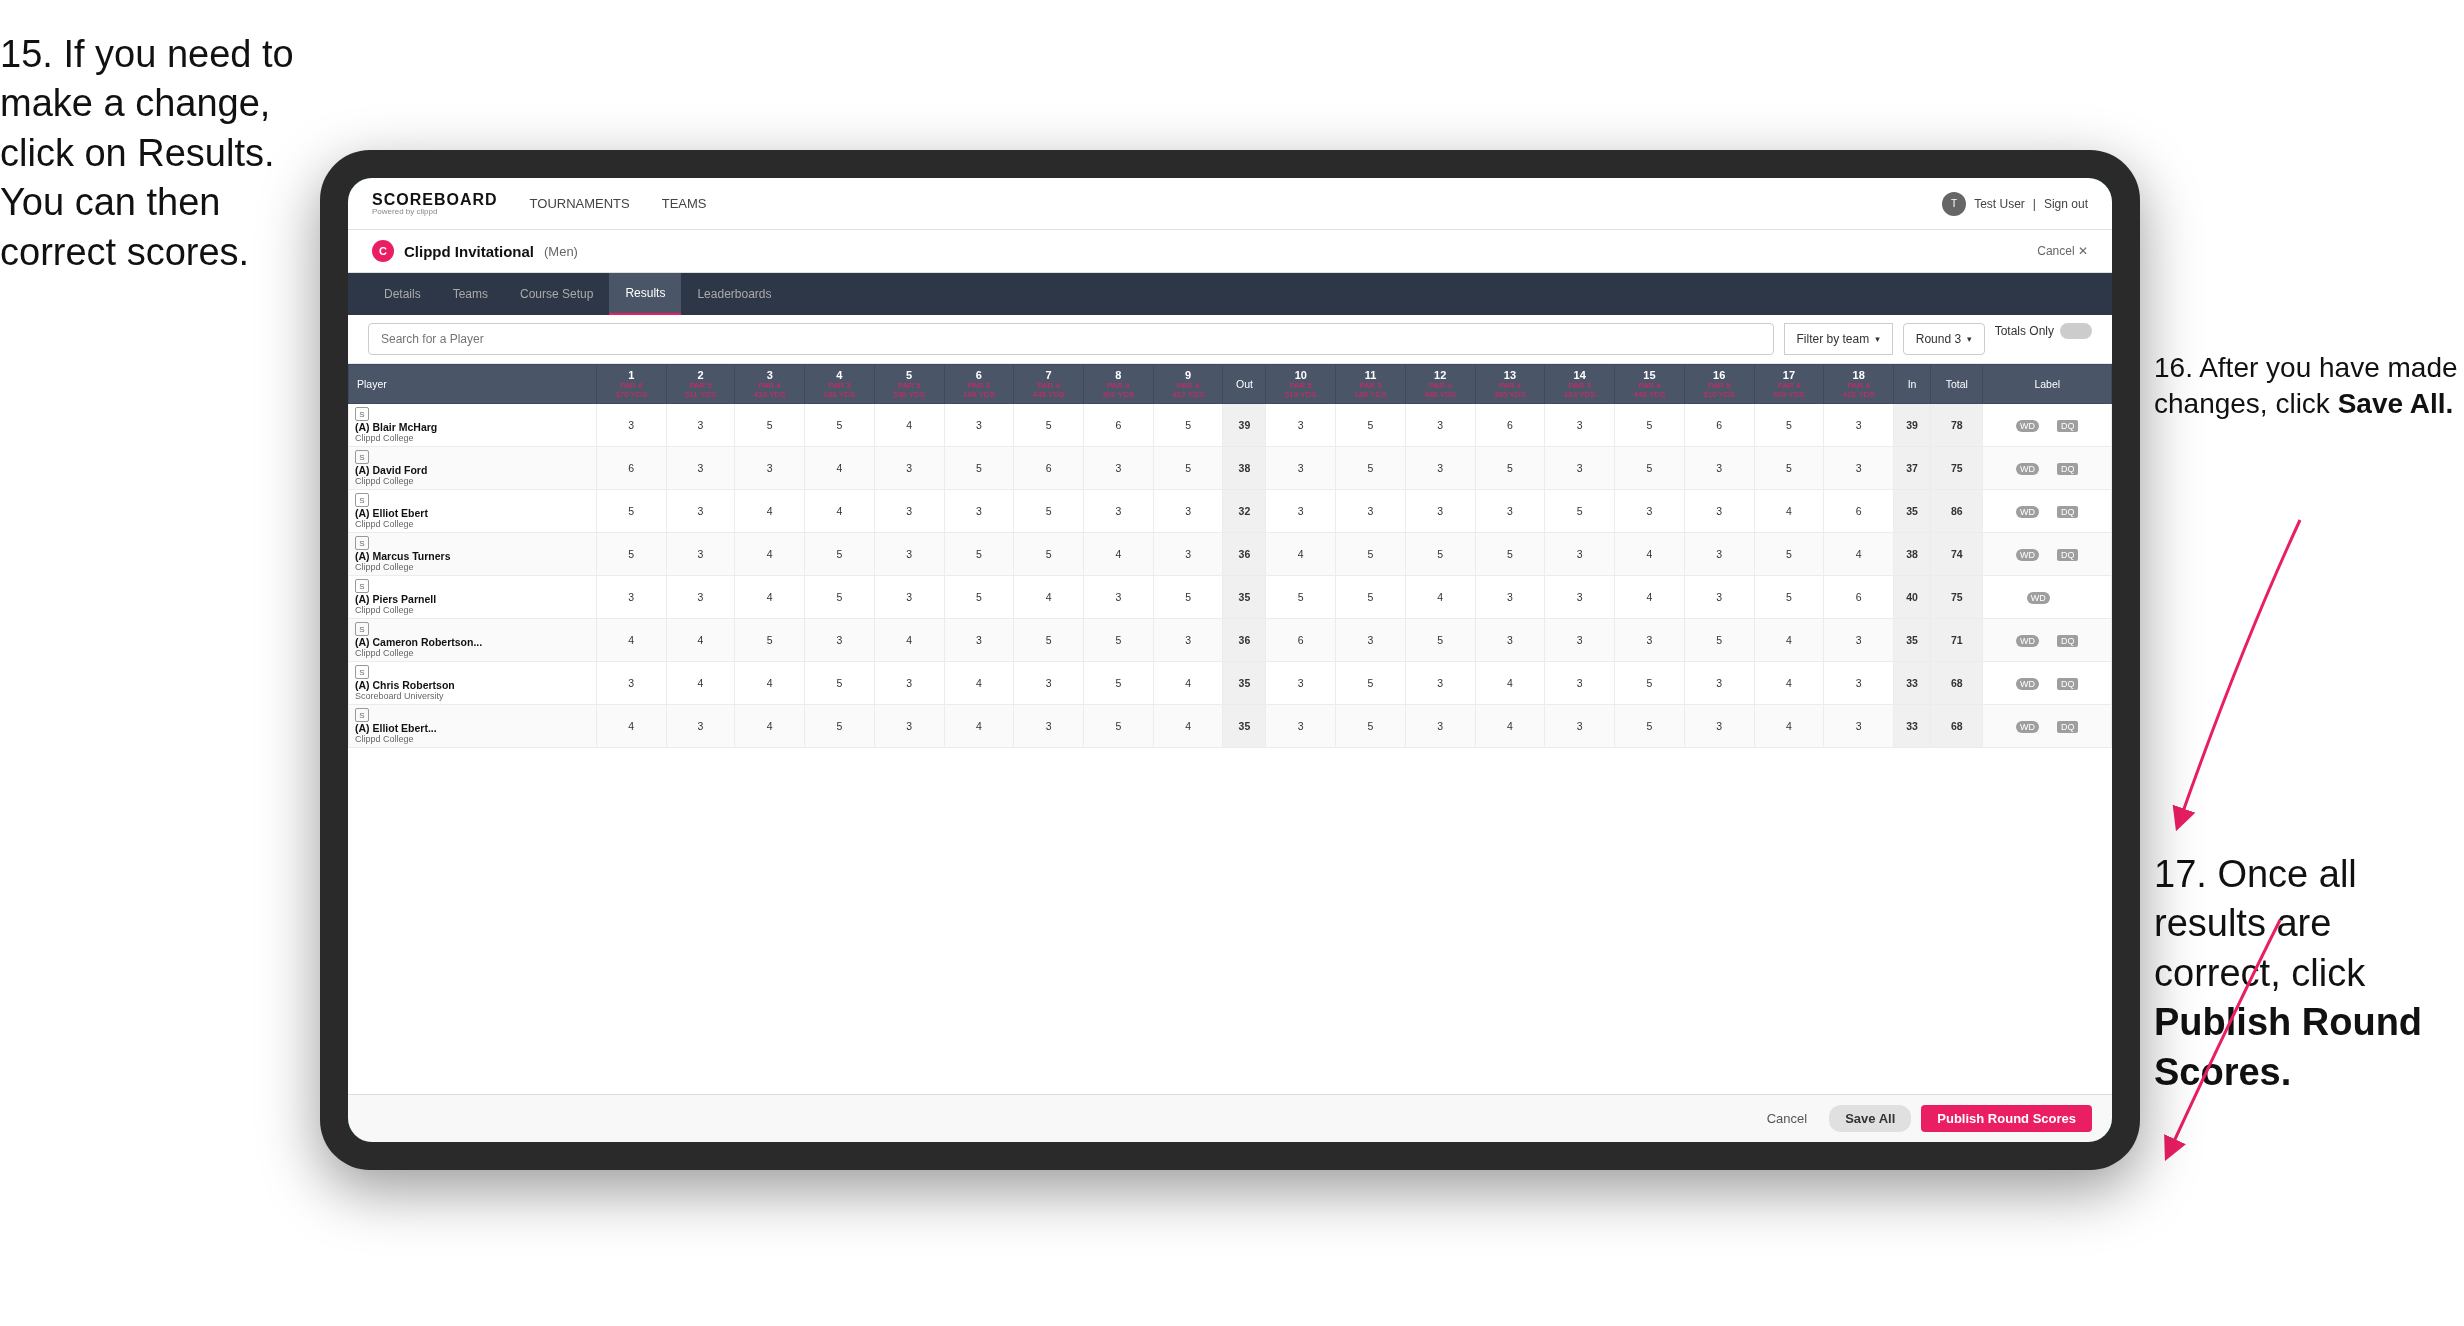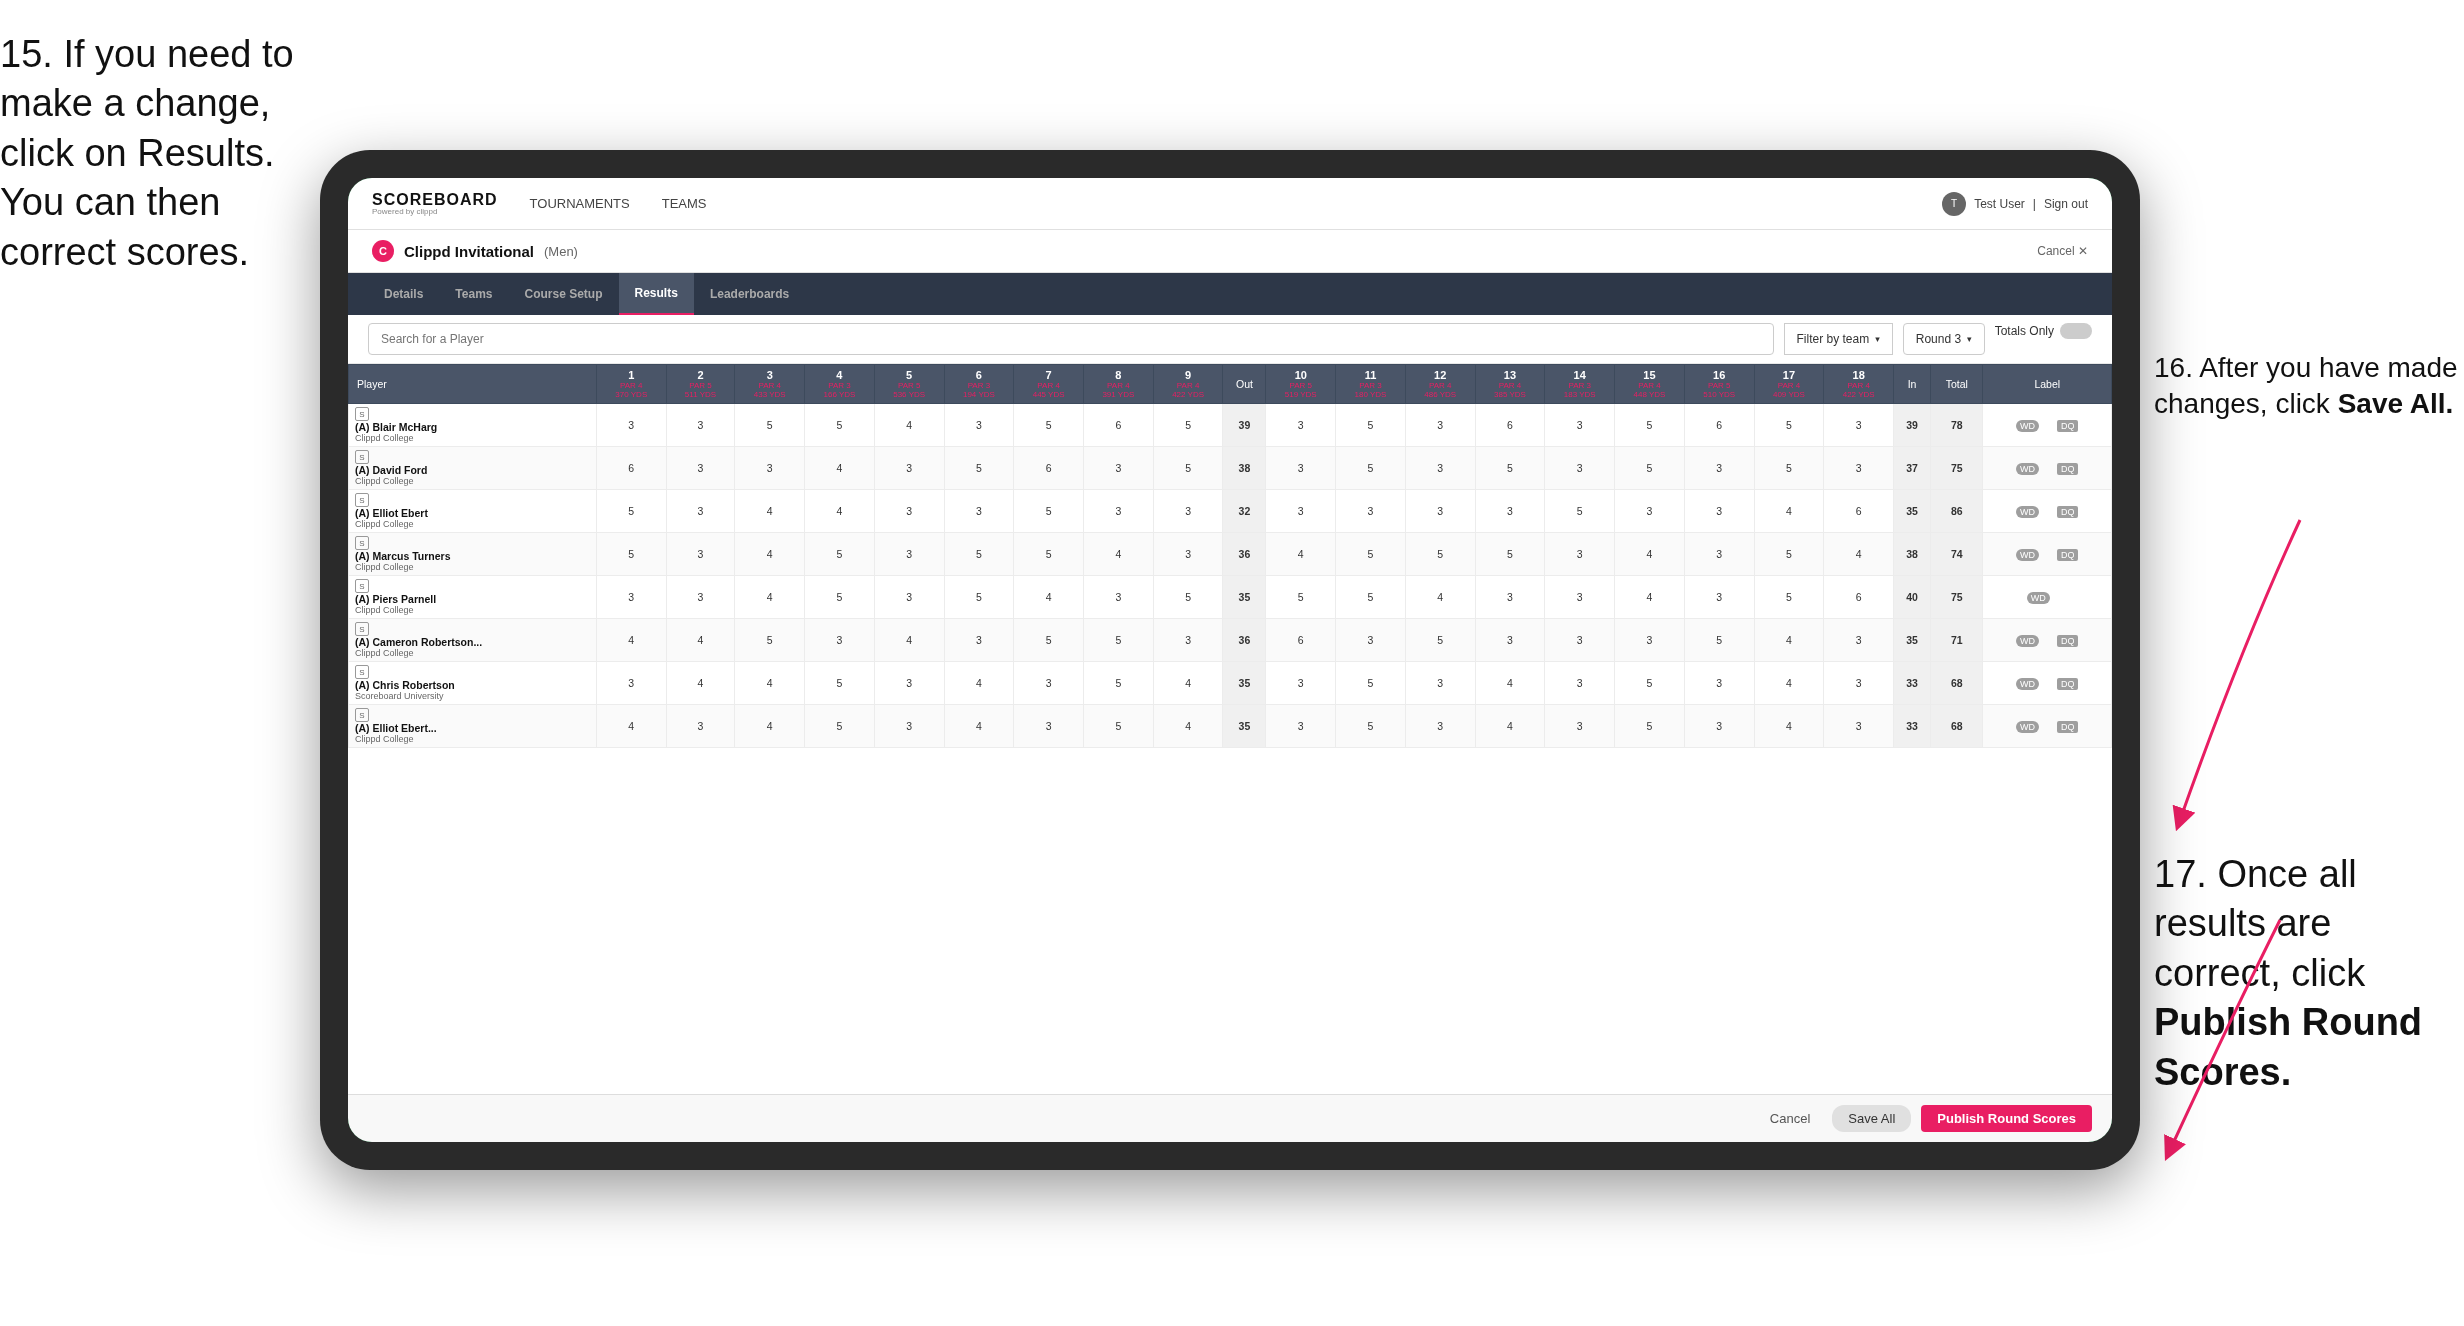--- a/index.html
+++ b/index.html
@@ -178,21 +178,20 @@
       flex-shrink: 0;
     }
     .tab-item {
       color: #aaa;
       font-size: 12px;
       padding: 0 16px;
       height: 100%;
       display: flex;
       align-items: center;
       cursor: pointer;
-      font-weight: bold;
     }
     .tab-item.active {
       color: #ffffff;
       background: #4a5568;
       border-bottom: 2px solid #e91e63;
     }
 
     
     .controls-row {
       background: #ffffff;
@@ -370,21 +369,21 @@
       padding: 6px 12px;
     }
     .btn-save-all {
       background: #e0e0e0;
       border: none;
       color: #333;
       font-size: 13px;
       cursor: pointer;
       padding: 6px 16px;
       border-radius: 12px;
-      font-weight: 400;
+      font-weight: 700;
     }
     .btn-publish {
       background: #e91e63;
       border: none;
       color: #fff;
       font-size: 13px;
       cursor: pointer;
       padding: 6px 16px;
       border-radius: 4px;
       font-weight: 600;

